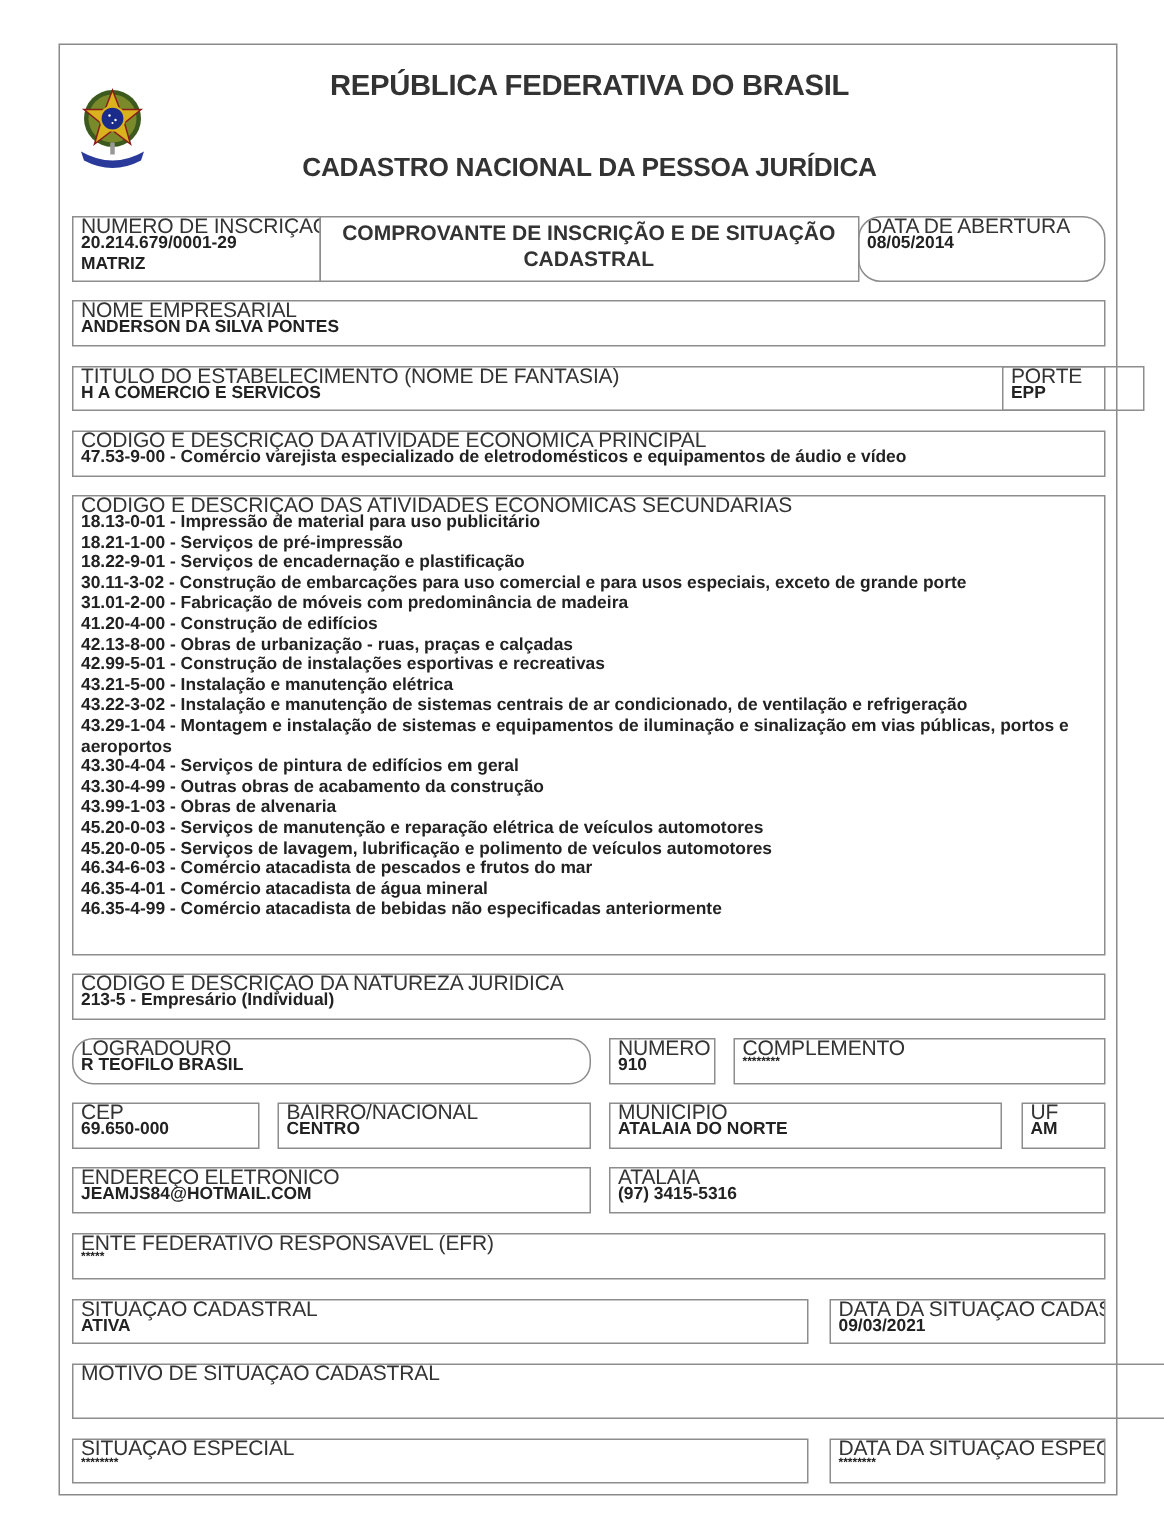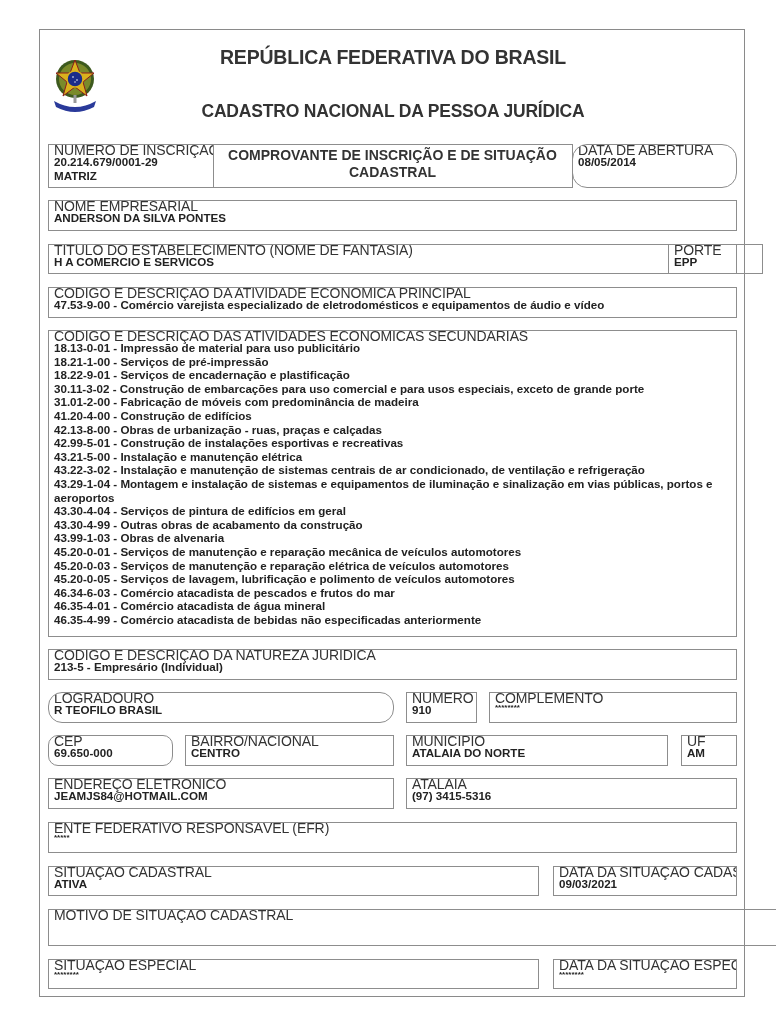--- a/index.html
+++ b/index.html
@@ -85,21 +85,20 @@
   <div class="val">31.01-2-00 - Fabricação de móveis com predominância de madeira</div>
   <div class="val">41.20-4-00 - Construção de edifícios</div>
   <div class="val">42.13-8-00 - Obras de urbanização - ruas, praças e calçadas</div>
   <div class="val">42.99-5-01 - Construção de instalações esportivas e recreativas</div>
   <div class="val">43.21-5-00 - Instalação e manutenção elétrica</div>
   <div class="val">43.22-3-02 - Instalação e manutenção de sistemas centrais de ar condicionado, de ventilação e refrigeração</div>
   <div class="val">43.29-1-04 - Montagem e instalação de sistemas e equipamentos de iluminação e sinalização em vias públicas, portos e aeroportos</div>
   <div class="val">43.30-4-04 - Serviços de pintura de edifícios em geral</div>
   <div class="val">43.30-4-99 - Outras obras de acabamento da construção</div>
   <div class="val">43.99-1-03 - Obras de alvenaria</div>
-  <div class="val">45.20-0-01 - Serviços de manutenção e reparação mecânica de veículos automotores</div>
   <div class="val">45.20-0-03 - Serviços de manutenção e reparação elétrica de veículos automotores</div>
   <div class="val">45.20-0-05 - Serviços de lavagem, lubrificação e polimento de veículos automotores</div>
   <div class="val">46.34-6-03 - Comércio atacadista de pescados e frutos do mar</div>
   <div class="val">46.35-4-01 - Comércio atacadista de água mineral</div>
   <div class="val">46.35-4-99 - Comércio atacadista de bebidas não especificadas anteriormente</div>
 </div>
 
 <div class="box" style="left:48px;top:649px;width:689px;height:31px;">
   <div class="lbl">CÓDIGO E DESCRIÇÃO DA NATUREZA JURÍDICA</div>
   <div class="val">213-5 - Empresário (Individual)</div>
@@ -111,21 +110,21 @@
 </div>
 <div class="box" style="left:406px;top:692px;width:71px;height:31px;">
   <div class="lbl">NÚMERO</div>
   <div class="val">910</div>
 </div>
 <div class="box" style="left:489px;top:692px;width:248px;height:31px;">
   <div class="lbl">COMPLEMENTO</div>
   <div class="val small">********</div>
 </div>
 
-<div class="box" style="left:48px;top:735px;width:125px;height:31px;border-radius:10px;">
+<div class="box" style="left:48px;top:735px;width:125px;height:31px;">
   <div class="lbl">CEP</div>
   <div class="val">69.650-000</div>
 </div>
 <div class="box" style="left:185px;top:735px;width:209px;height:31px;">
   <div class="lbl">BAIRRO/NACIONAL</div>
   <div class="val">CENTRO</div>
 </div>
 <div class="box" style="left:406px;top:735px;width:262px;height:31px;">
   <div class="lbl">MUNICÍPIO</div>
   <div class="val">ATALAIA DO NORTE</div>

